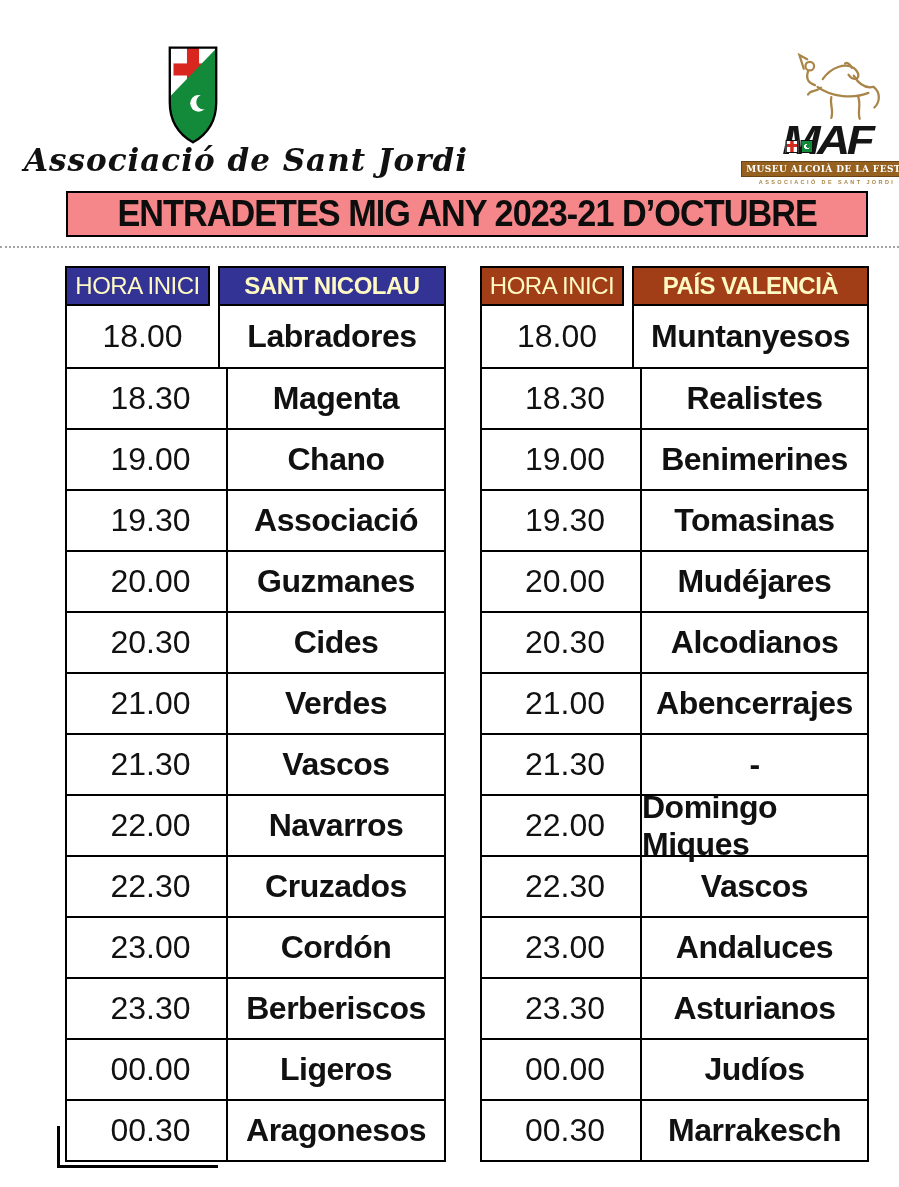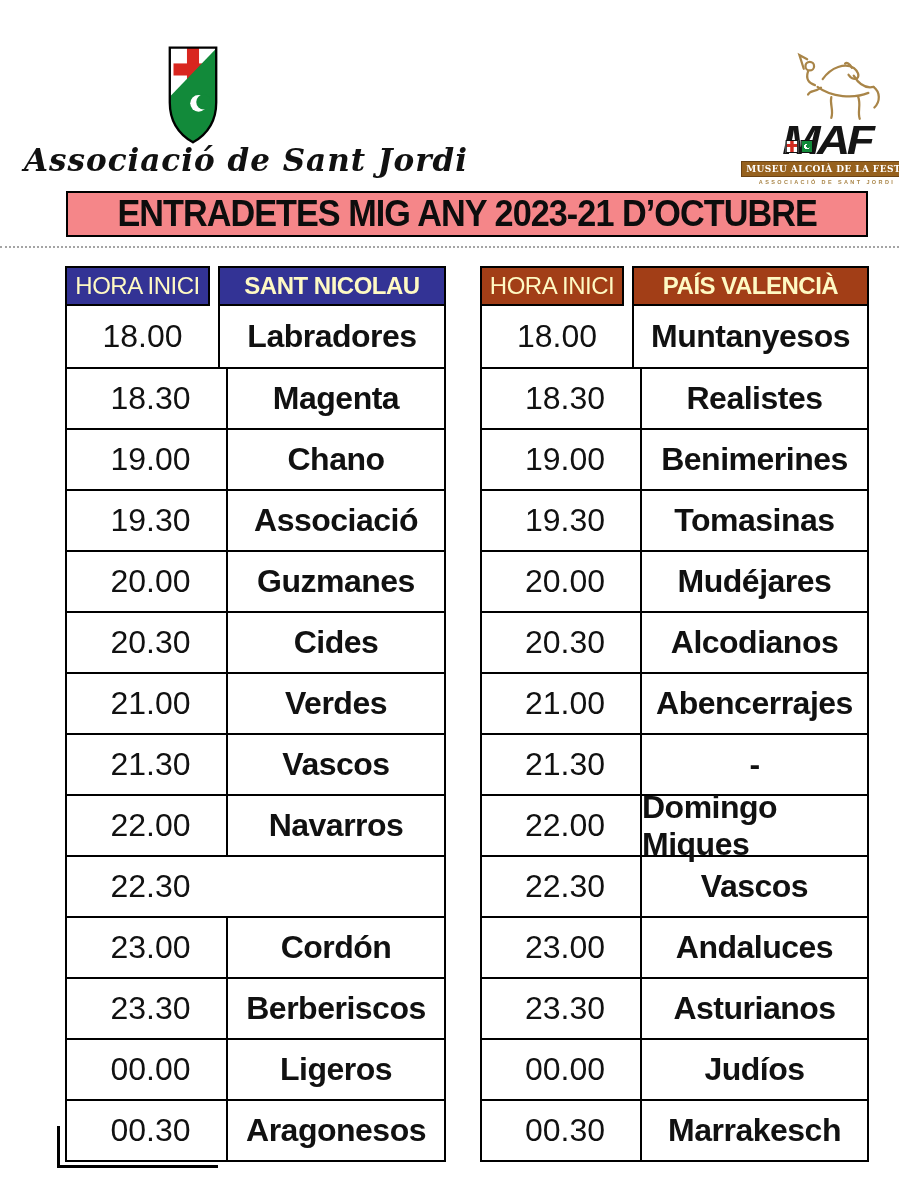--- a/index.html
+++ b/index.html
@@ -180,20 +180,21 @@
       <div class="row">
           <div class="cell c-time">21.30</div>
           <div class="cell c-name">Vascos</div>
         </div>
       <div class="row">
           <div class="cell c-time">22.00</div>
           <div class="cell c-name">Navarros</div>
         </div>
       <div class="row">
           <div class="cell c-time">22.30</div>
+          <div class="cell c-name">Cruzados</div>
         </div>
       <div class="row">
           <div class="cell c-time">23.00</div>
           <div class="cell c-name">Cordón</div>
         </div>
       <div class="row">
           <div class="cell c-time">23.30</div>
           <div class="cell c-name">Berberiscos</div>
         </div>
       <div class="row">

